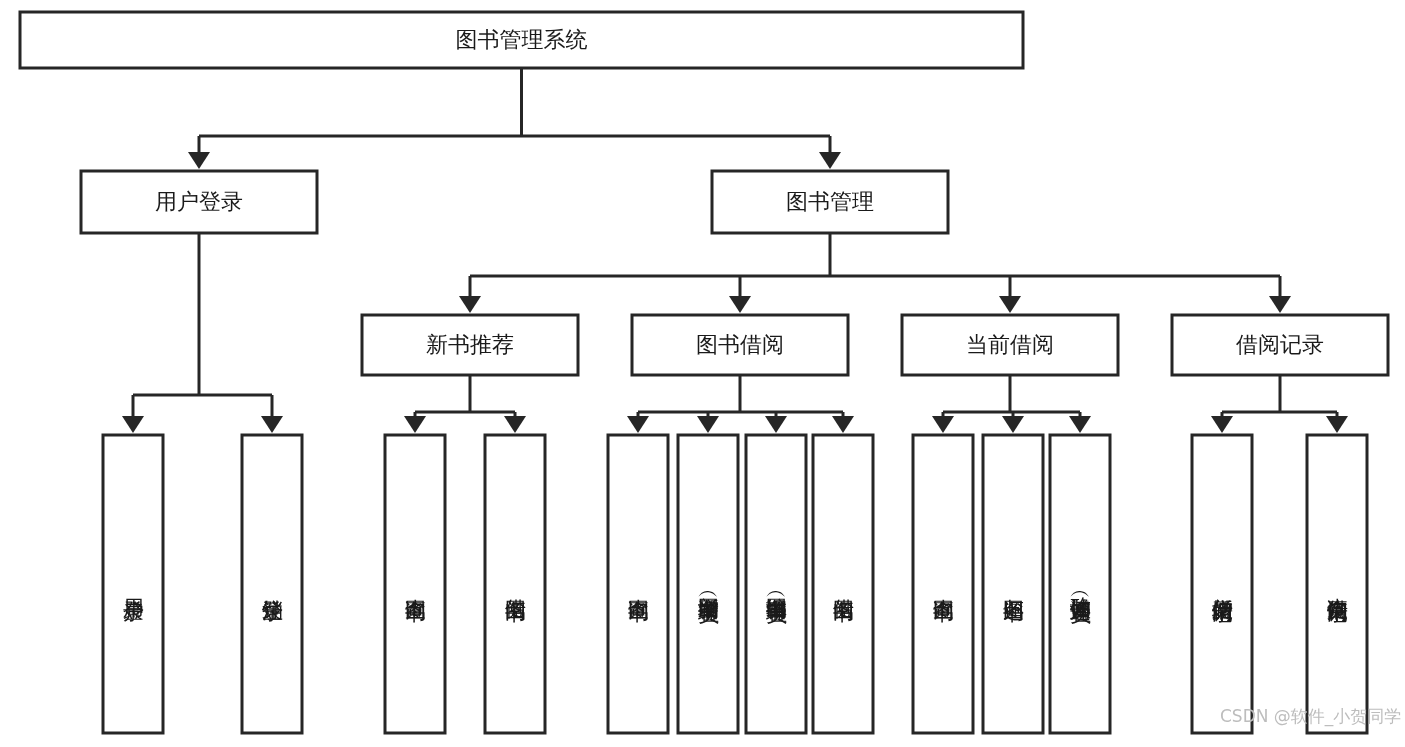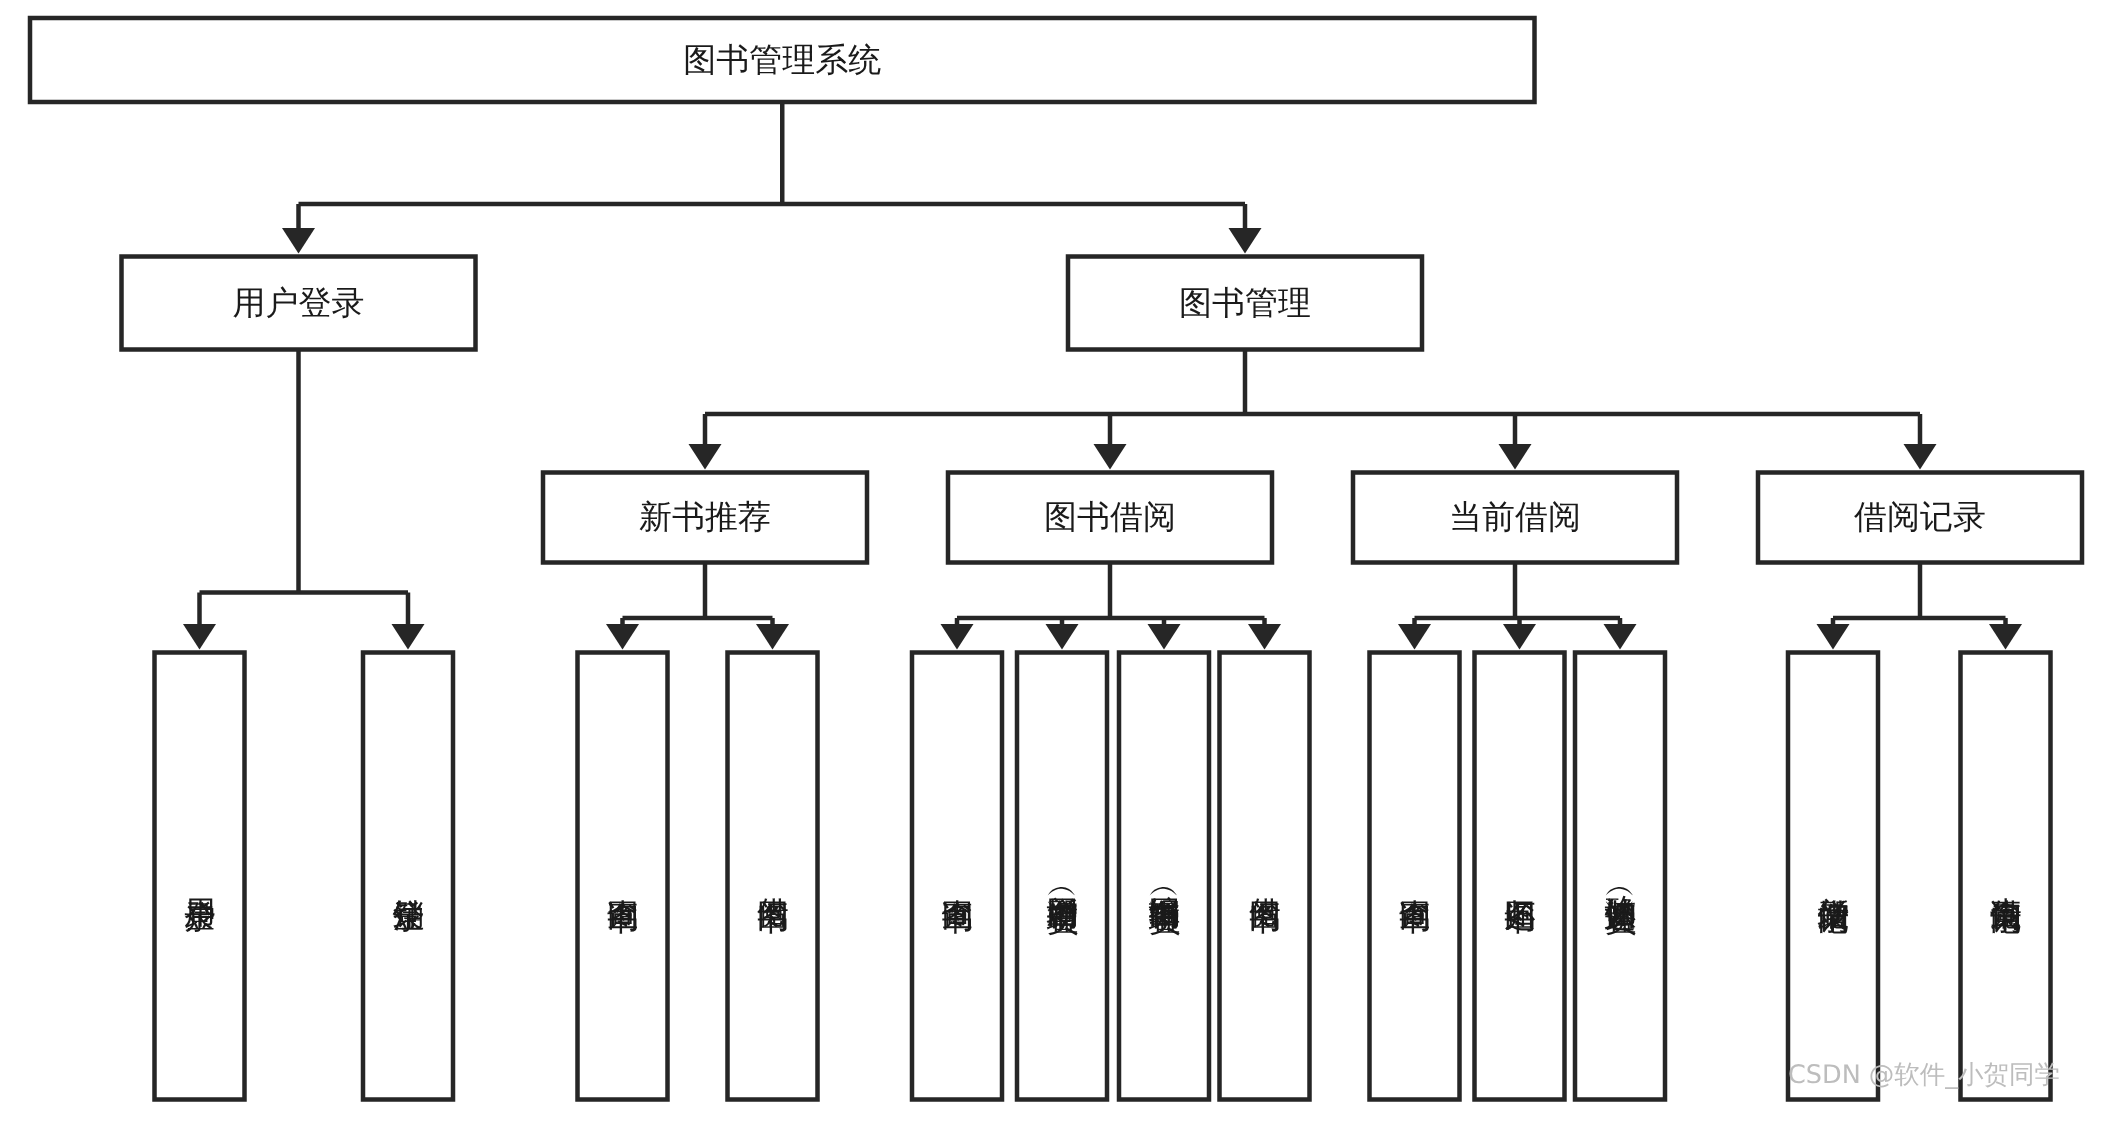--- a/index.html
+++ b/index.html
@@ -24,21 +24,21 @@
     text-orientation:upright;
     font-family:"DejaVu Sans","Liberation Sans",sans-serif;
     font-size:21px;line-height:1.18;color:#1a1a1a;
     letter-spacing:1px;
     white-space:nowrap;
     pointer-events:none;
   }
   .watermark{
     position:absolute;
     font-family:"DejaVu Sans","Liberation Sans",sans-serif;
-    font-size:17px;color:#bdbdbd;white-space:nowrap;
+    font-size:17px;color:#bdbdbd;white-space:nowrap;margin-left:28px;
   }
 </style>
 </head>
 <body>
 
 <div id="stage">
 
   <svg id="diagram" viewBox="0 0 1405 747">
     <g id="edges-layer">
         <polyline points="521.5,68 521.5,136" class="edge"></polyline>

